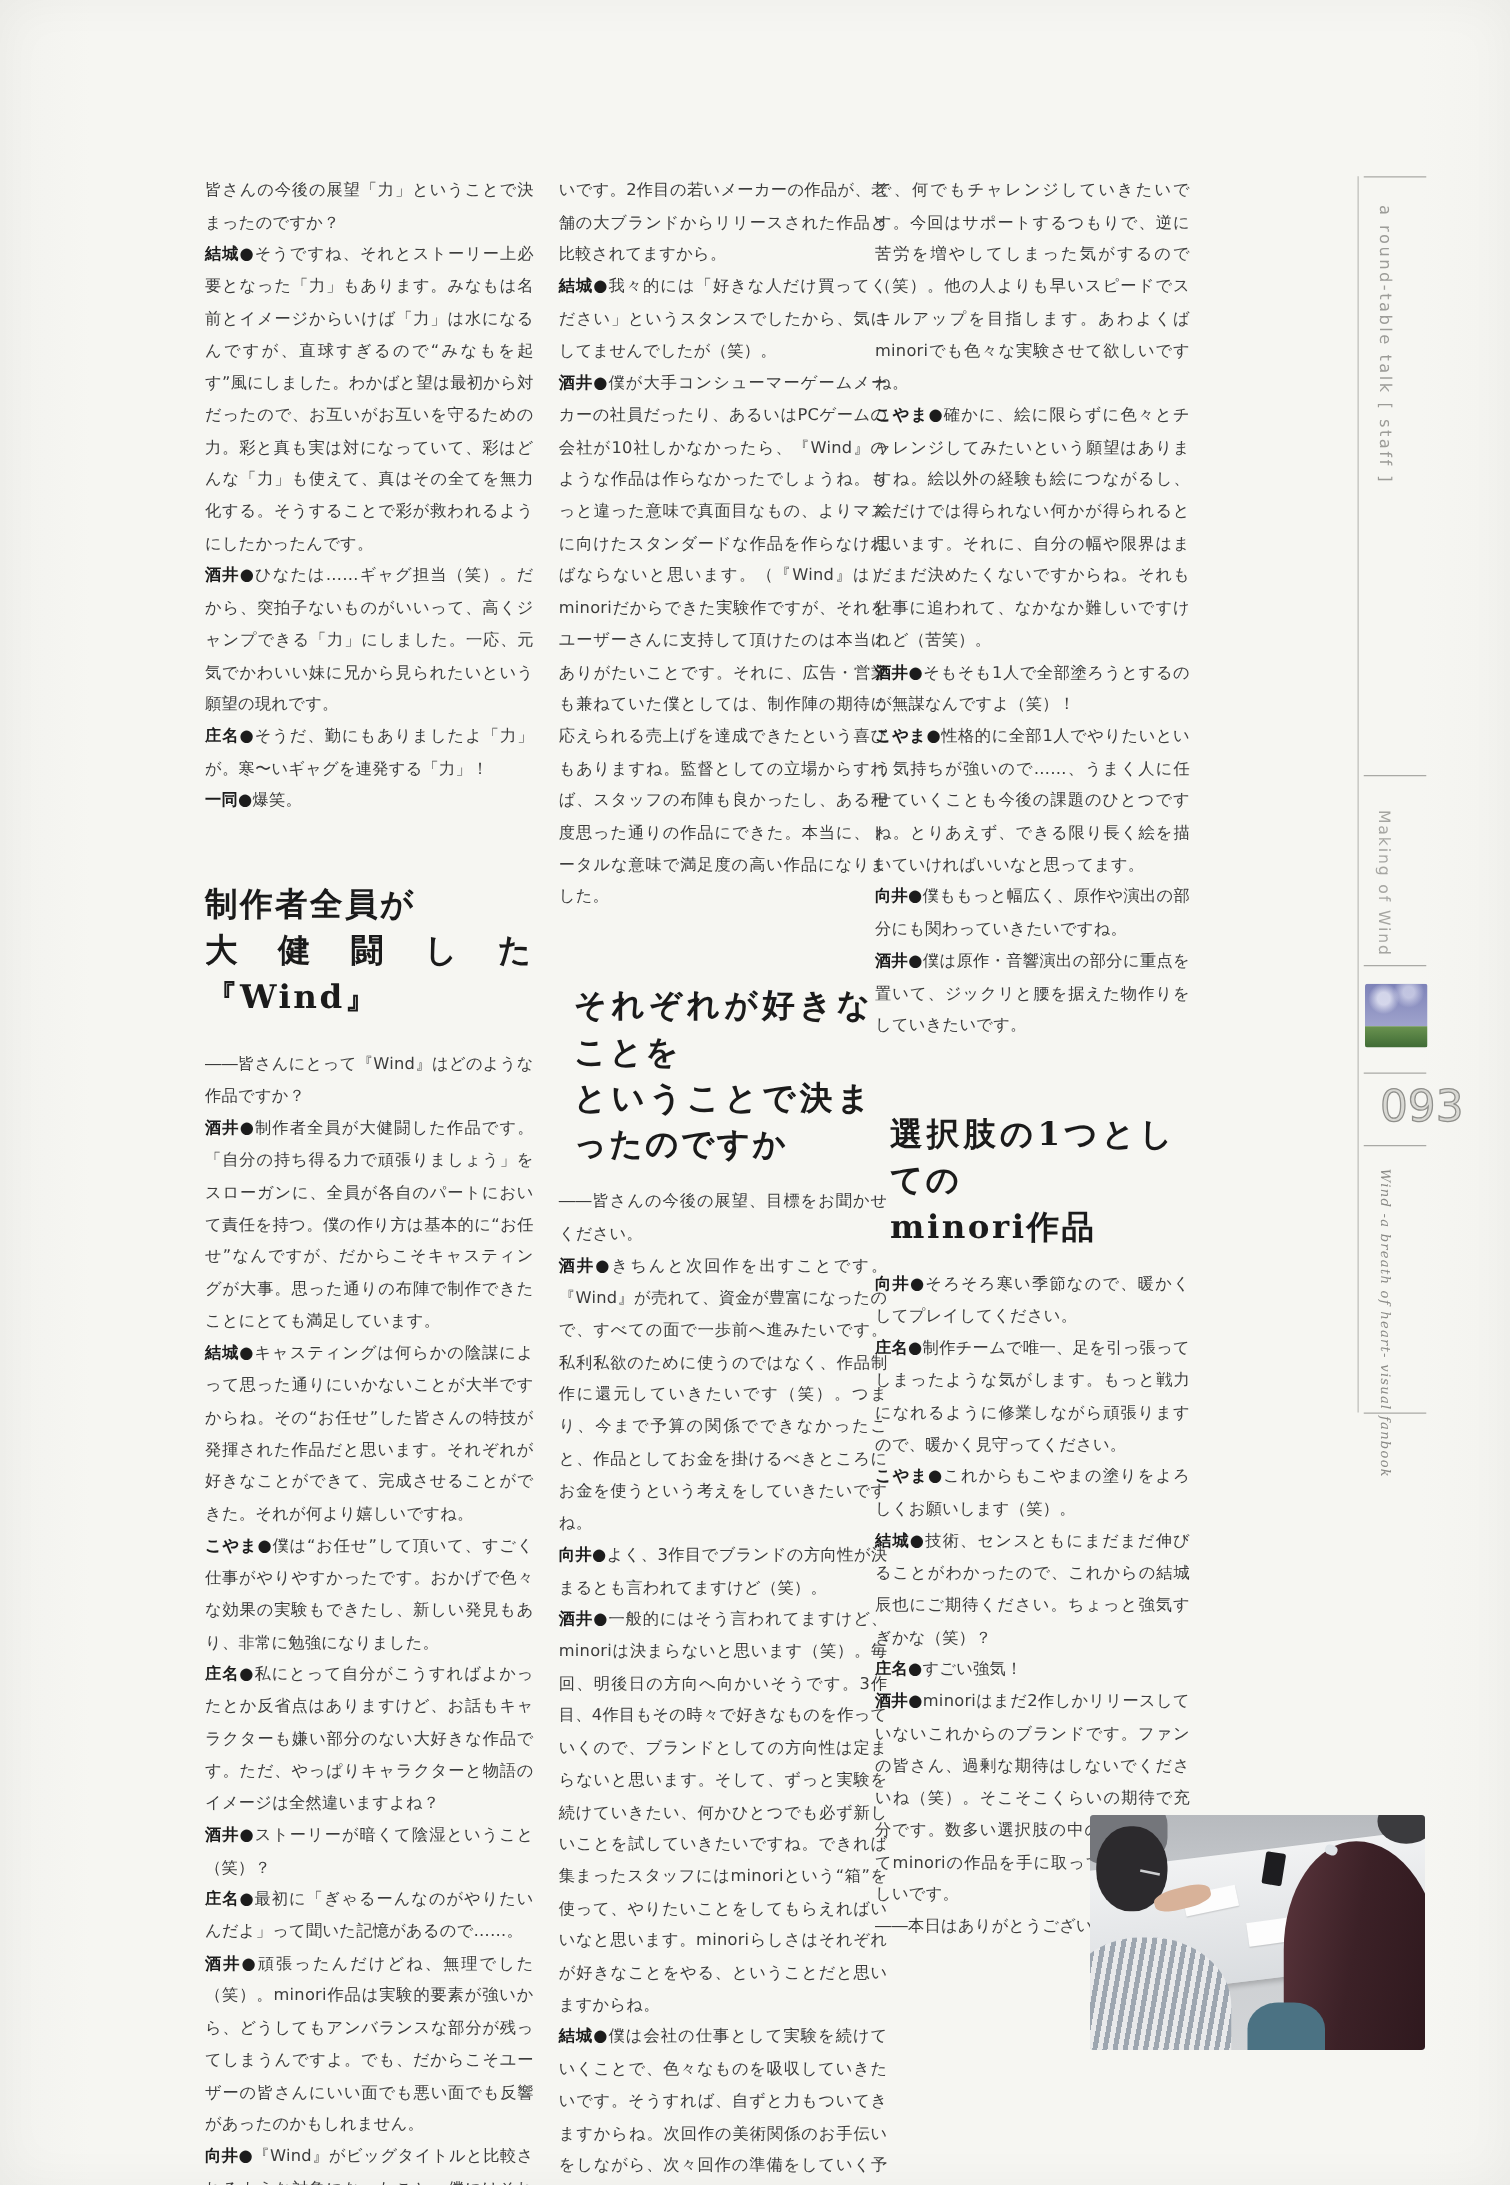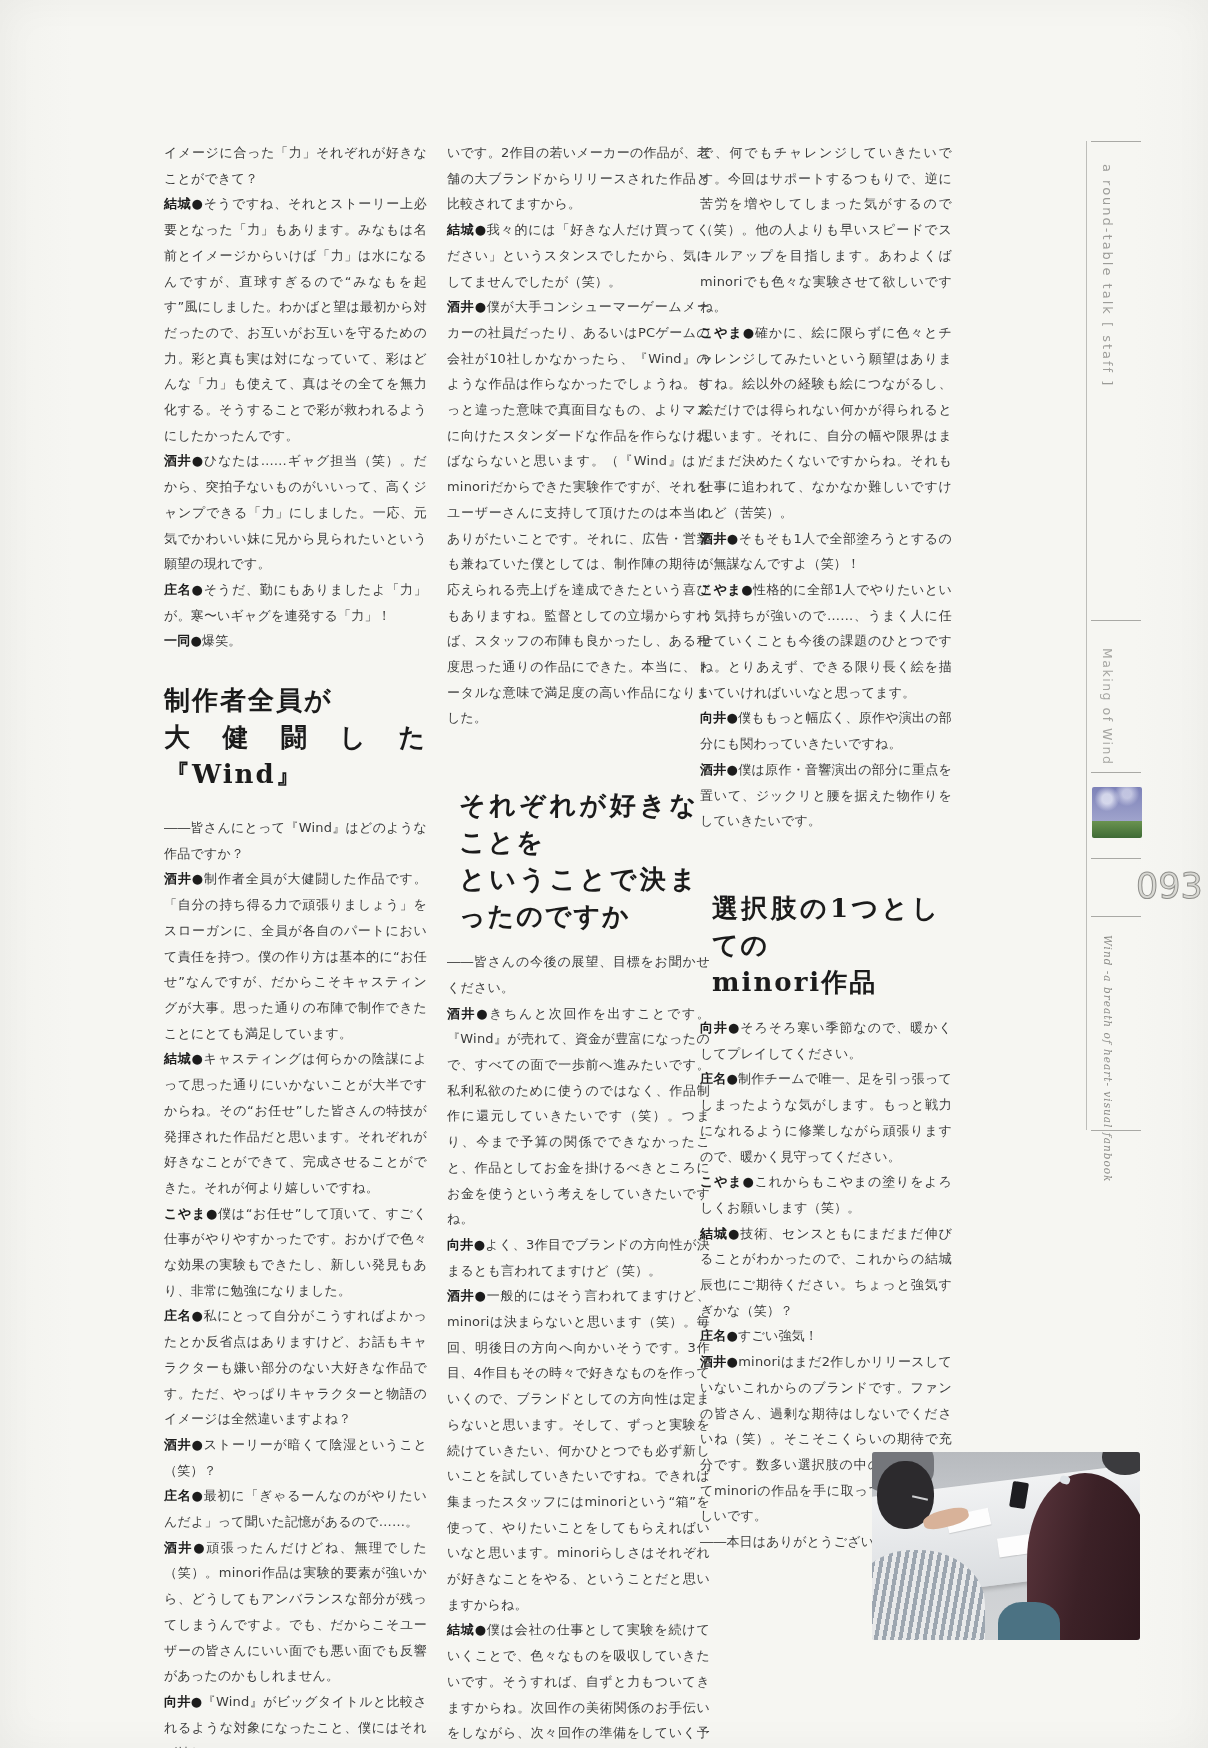--- a/index.html
+++ b/index.html
@@ -17,21 +17,21 @@
     color:#3c3c3c; text-align:justify;
   }
   [data-col="0"]{left:164px;}
   [data-col="1"]{left:447px;}
   [data-col="2"]{left:700px; width:252px;}
   .para{margin:0; text-align:justify;}
   .speaker{color:#1c1c1c; font-weight:bold;}
   .colhead{
     font-family:"DejaVu Serif","Liberation Serif",serif;
     font-weight:600; font-size:26px; line-height:37px;
-    letter-spacing:2px; color:#1b1b1b; margin:28px 0 22px;
+    letter-spacing:2px; color:#1b1b1b; margin:52px 0 22px;
   }
   .colhead span{display:block;}
   [data-col="1"] .colhead{font-weight:700; margin:56px 12px 14px;}
   [data-col="2"] .colhead{margin:56px 12px 14px;}
   
   .vline{position:absolute; left:1086px; top:141px; width:1px; height:989px; background:#bdbdb9;}
   .hr{position:absolute; left:1091px; width:50px; height:1px; background:#a9a9a5;}
   .hr-1{top:141px;} .hr-2{top:620px;} .hr-3{top:772px;}
   .hr-4{top:858px;} .hr-5{top:916px;} .hr-6{top:1130px;}
   .vt{position:absolute; writing-mode:vertical-rl; color:#9c9c98; white-space:nowrap;}
@@ -41,21 +41,21 @@
              font-style:italic; font-size:10.5px; letter-spacing:1px; color:#8a8a86;}
   .thumb{position:absolute; left:1092px; top:787px; width:50px; height:51px; border-radius:2px; overflow:hidden;}
   .thumb .sky{position:absolute; left:0; top:0; width:100%; height:66%;
     background:
       radial-gradient(circle at 30% 35%, rgba(230,232,245,.8) 0 12%, transparent 30%),
       radial-gradient(circle at 70% 20%, rgba(220,222,240,.7) 0 10%, transparent 28%),
       linear-gradient(180deg,#7d82b8,#9fa3cc);}
   .thumb .grass{position:absolute; left:0; bottom:0; width:100%; height:34%;
     background:linear-gradient(180deg,#6a9350,#3f6b35);}
   .pagenum{
-    position:absolute; left:1136px; top:862px; width:58px;
+    position:absolute; left:1104px; top:862px; width:58px;
     font-size:35px; line-height:48px; letter-spacing:0;
     color:#d9d9d4; -webkit-text-stroke:1px #8f8f8b; font-weight:400;
   }
   
   .photo{position:absolute; left:872px; top:1452px; width:268px; height:188px;
          margin:0; border-radius:3px; overflow:hidden; background:#c9ccd0;}
   .photo *{position:absolute;}
   .ph-wall{left:0; top:0; width:100%; height:100%;
     background:linear-gradient(180deg,#b7babe 0%,#c9ccd0 35%,#d3d5d7 100%);}
   .ph-chair{left:-4%; top:-8%; width:27%; height:30%; background:#74767b; border-radius:40%;}
@@ -77,21 +77,21 @@
     background:linear-gradient(100deg,#5a353c 0%,#3c2127 45%,#2c171c 100%);}
   .ph-clip{right:26%; top:13%; width:10px; height:8px; background:#dfe4e8; border-radius:40%; transform:rotate(20deg);}
   .ph-teal{left:47%; bottom:-8%; width:23%; height:28%; background:#4b7283; border-radius:40% 40% 0 0;}
 </style>
 </head>
 <body>
 
 <div class="page">
 
   <div class="col" data-col="0">
-      <p class="para">イメージに合った「力」それぞれが好きなことができて？</p>
+      <p class="para">皆さんの今後の展望「力」ということで決まったのですか？</p>
       <p class="para"><b class="speaker">結城●</b>そうですね、それとストーリー上必要となった「力」もあります。みなもは名前とイメージからいけば「力」は水になるんですが、直球すぎるので“みなもを起す”風にしました。わかばと望は最初から対だったので、お互いがお互いを守るための力。彩と真も実は対になっていて、彩はどんな「力」も使えて、真はその全てを無力化する。そうすることで彩が救われるようにしたかったんです。</p>
       <p class="para"><b class="speaker">酒井●</b>ひなたは……ギャグ担当（笑）。だから、突拍子ないものがいいって、高くジャンプできる「力」にしました。一応、元気でかわいい妹に兄から見られたいという願望の現れです。</p>
       <p class="para"><b class="speaker">庄名●</b>そうだ、勤にもありましたよ「力」が。寒〜いギャグを連発する「力」！</p>
       <p class="para"><b class="speaker">一同●</b>爆笑。</p>
       <h2 class="colhead">
         <span>制作者全員が</span>
         <span>大健闘した『Wind』</span>
       </h2>
       <p class="para">――皆さんにとって『Wind』はどのような作品ですか？</p>
       <p class="para"><b class="speaker">酒井●</b>制作者全員が大健闘した作品です。「自分の持ち得る力で頑張りましょう」をスローガンに、全員が各自のパートにおいて責任を持つ。僕の作り方は基本的に“お任せ”なんですが、だからこそキャスティングが大事。思った通りの布陣で制作できたことにとても満足しています。</p>

